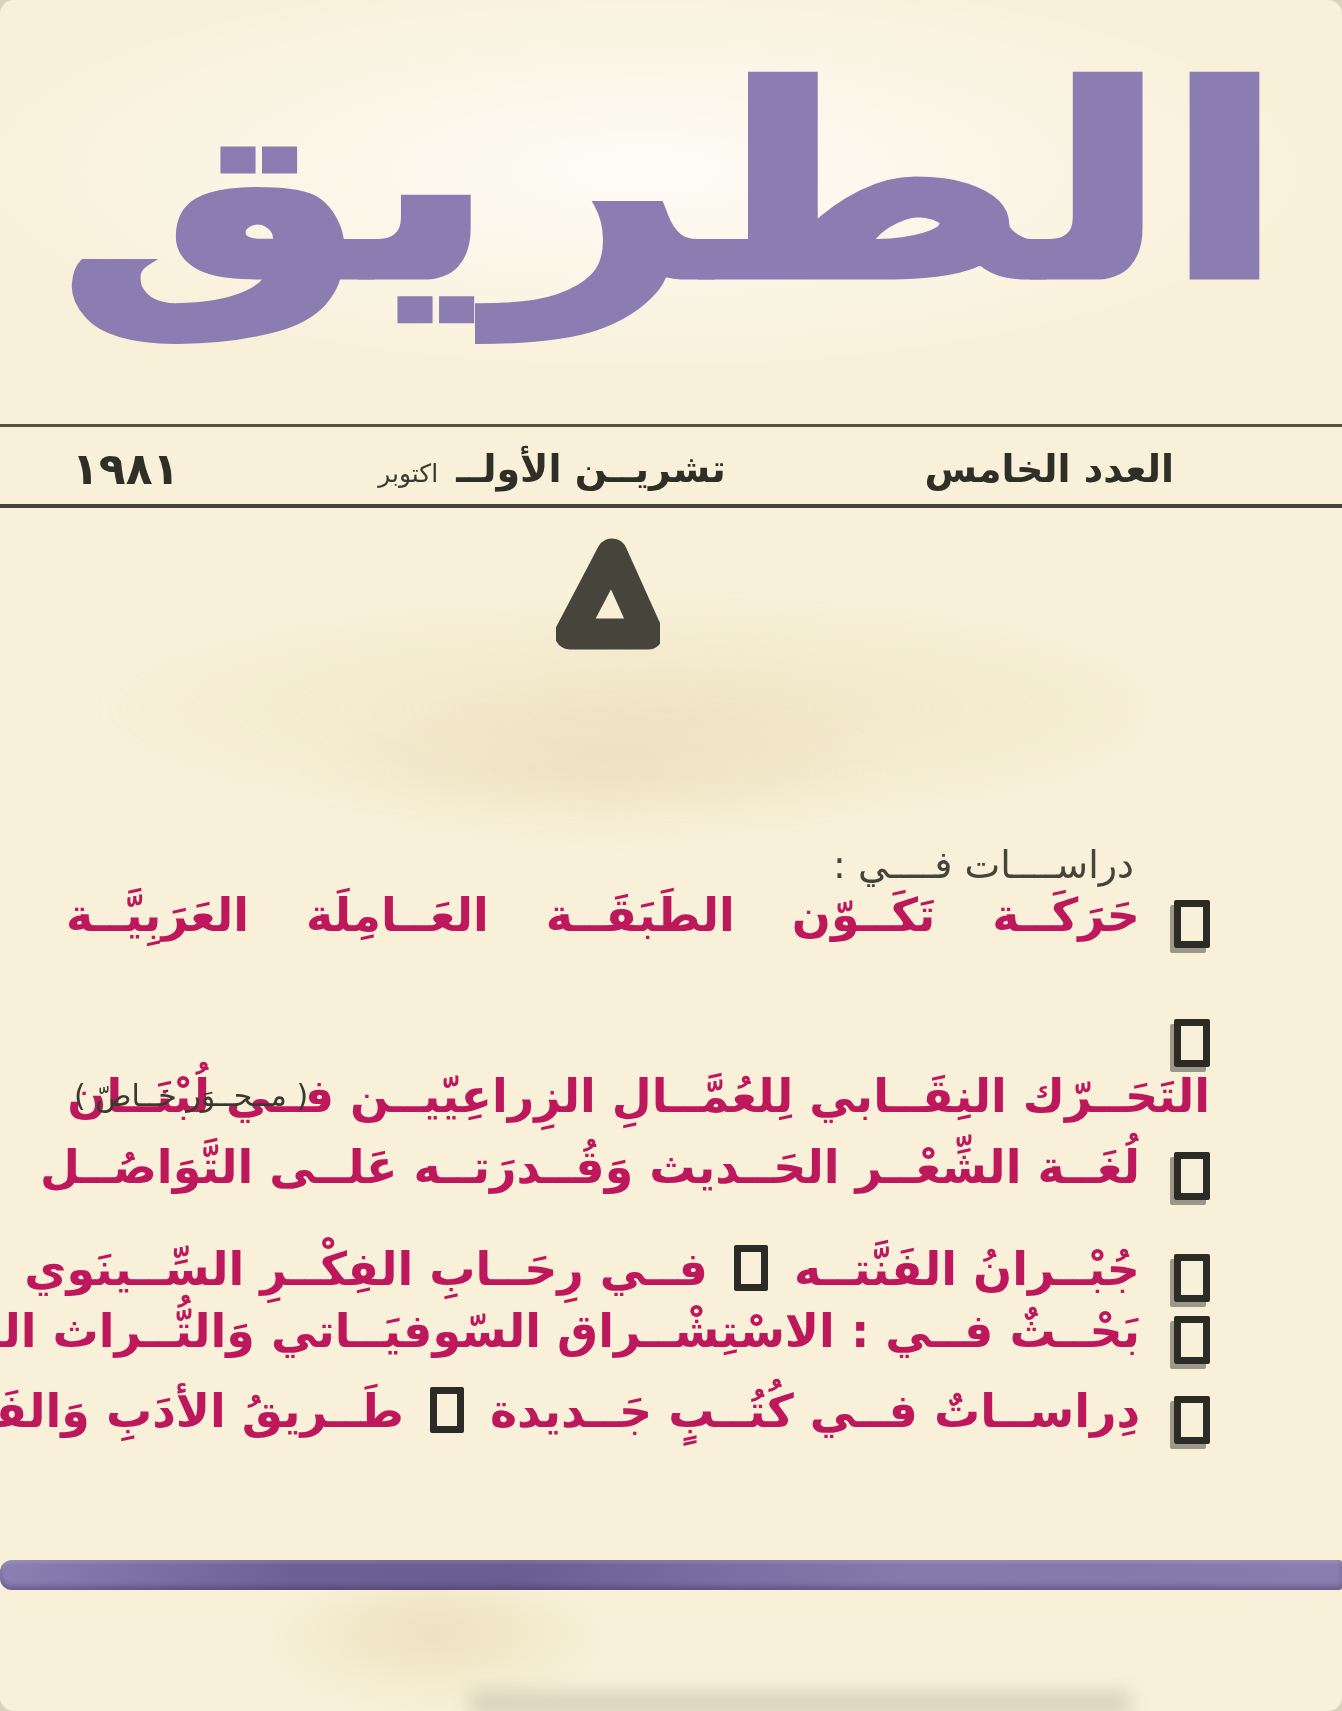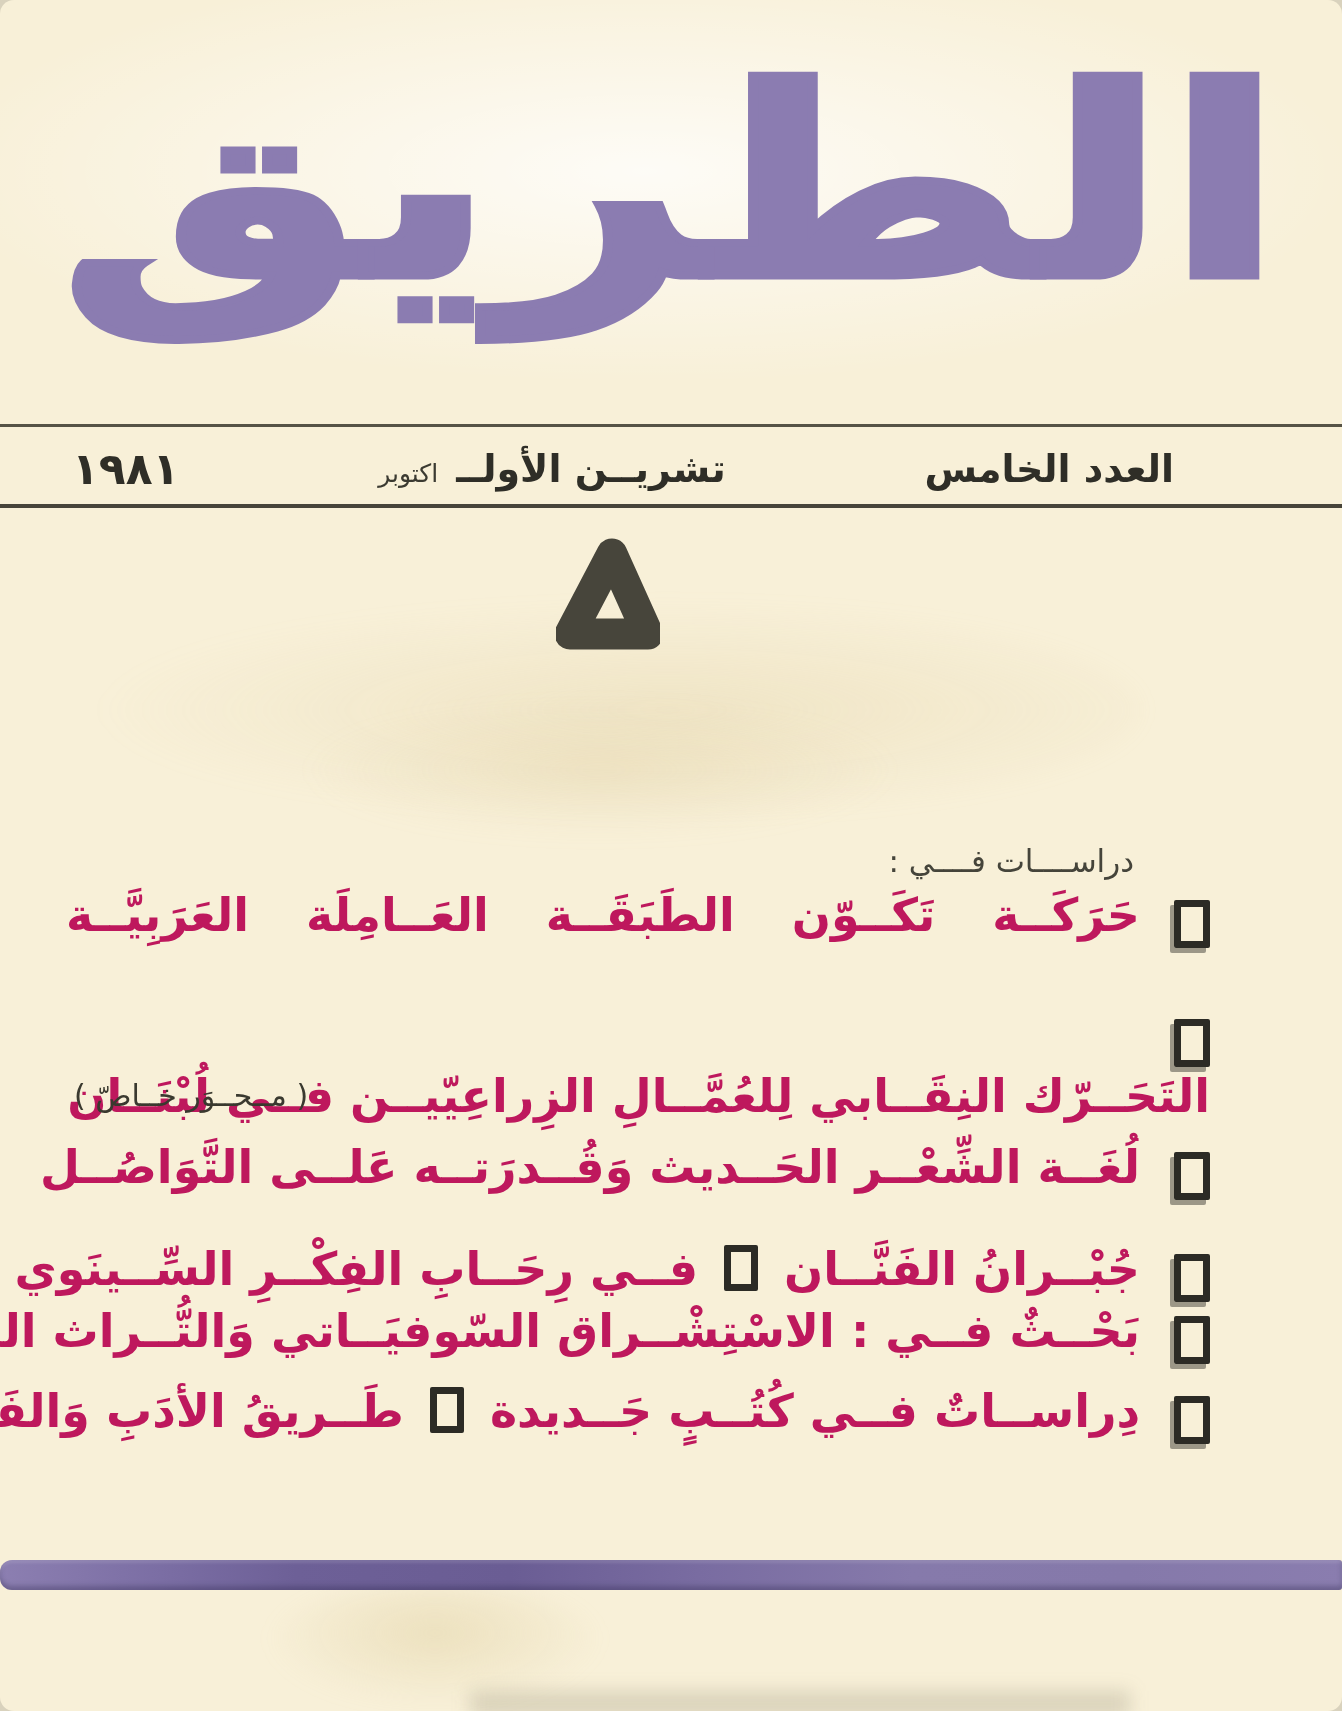--- a/index.html
+++ b/index.html
@@ -71,21 +71,21 @@
   .year-label { font-size: 44px; font-weight: bold; color: #2f2e27; letter-spacing: 3px; white-space: nowrap; }
 
   
   .numeral-wrap { position: absolute; top: 538px; left: 556px; width: 104px; height: 112px; }
   .numeral-wrap svg { width: 100%; height: 100%; opacity: 0.93; }
   .sr { position: absolute; width: 1px; height: 1px; overflow: hidden; clip: rect(0 0 0 0); white-space: nowrap; }
 
   
   .toc-heading {
     position: absolute; top: 843px; right: 208px;
-    font-size: 31px; font-weight: normal; color: #45443a;
+    font-size: 38px; font-weight: normal; color: #45443a;
     letter-spacing: 1px; white-space: nowrap;
   }
   .toc-row {
     position: absolute; left: 66px; right: 132px;
     display: flex; align-items: flex-start; direction: rtl;
   }
   .row-1 { top: 886px; }
   .row-2 { top: 1005px; flex-direction: column; }
   .row-3 { top: 1138px; }
   .row-4 { top: 1240px; }
@@ -172,21 +172,21 @@
   <div class="toc-note">( مــحــوَر خــاصّ )</div>
 
   <div class="toc-row row-3">
     <span class="toc-bullet"></span>
     <span class="toc-text">لُغَــة الشِّعْــر الحَــديث وَقُــدرَتــه عَلــى التَّوَاصُــل</span>
   </div>
 
   <div class="toc-row row-4">
     <span class="toc-bullet"></span>
     <span class="toc-text">
-      <span>جُبْــرانُ الفَنَّــان</span>
+      <span>جُبْــرانُ الفَنَّتــه</span>
       <span class="inline-square"></span>
       <span>فــي رِحَــابِ الفِكْــرِ السِّــينَوي</span>
     </span>
   </div>
 
   <div class="toc-row row-5">
     <span class="toc-bullet"></span>
     <span class="toc-text">بَحْــثٌ فــي : الاسْتِشْــراق السّوفيَــاتي وَالتُّــراث العَــرَبيّ</span>
   </div>
 

